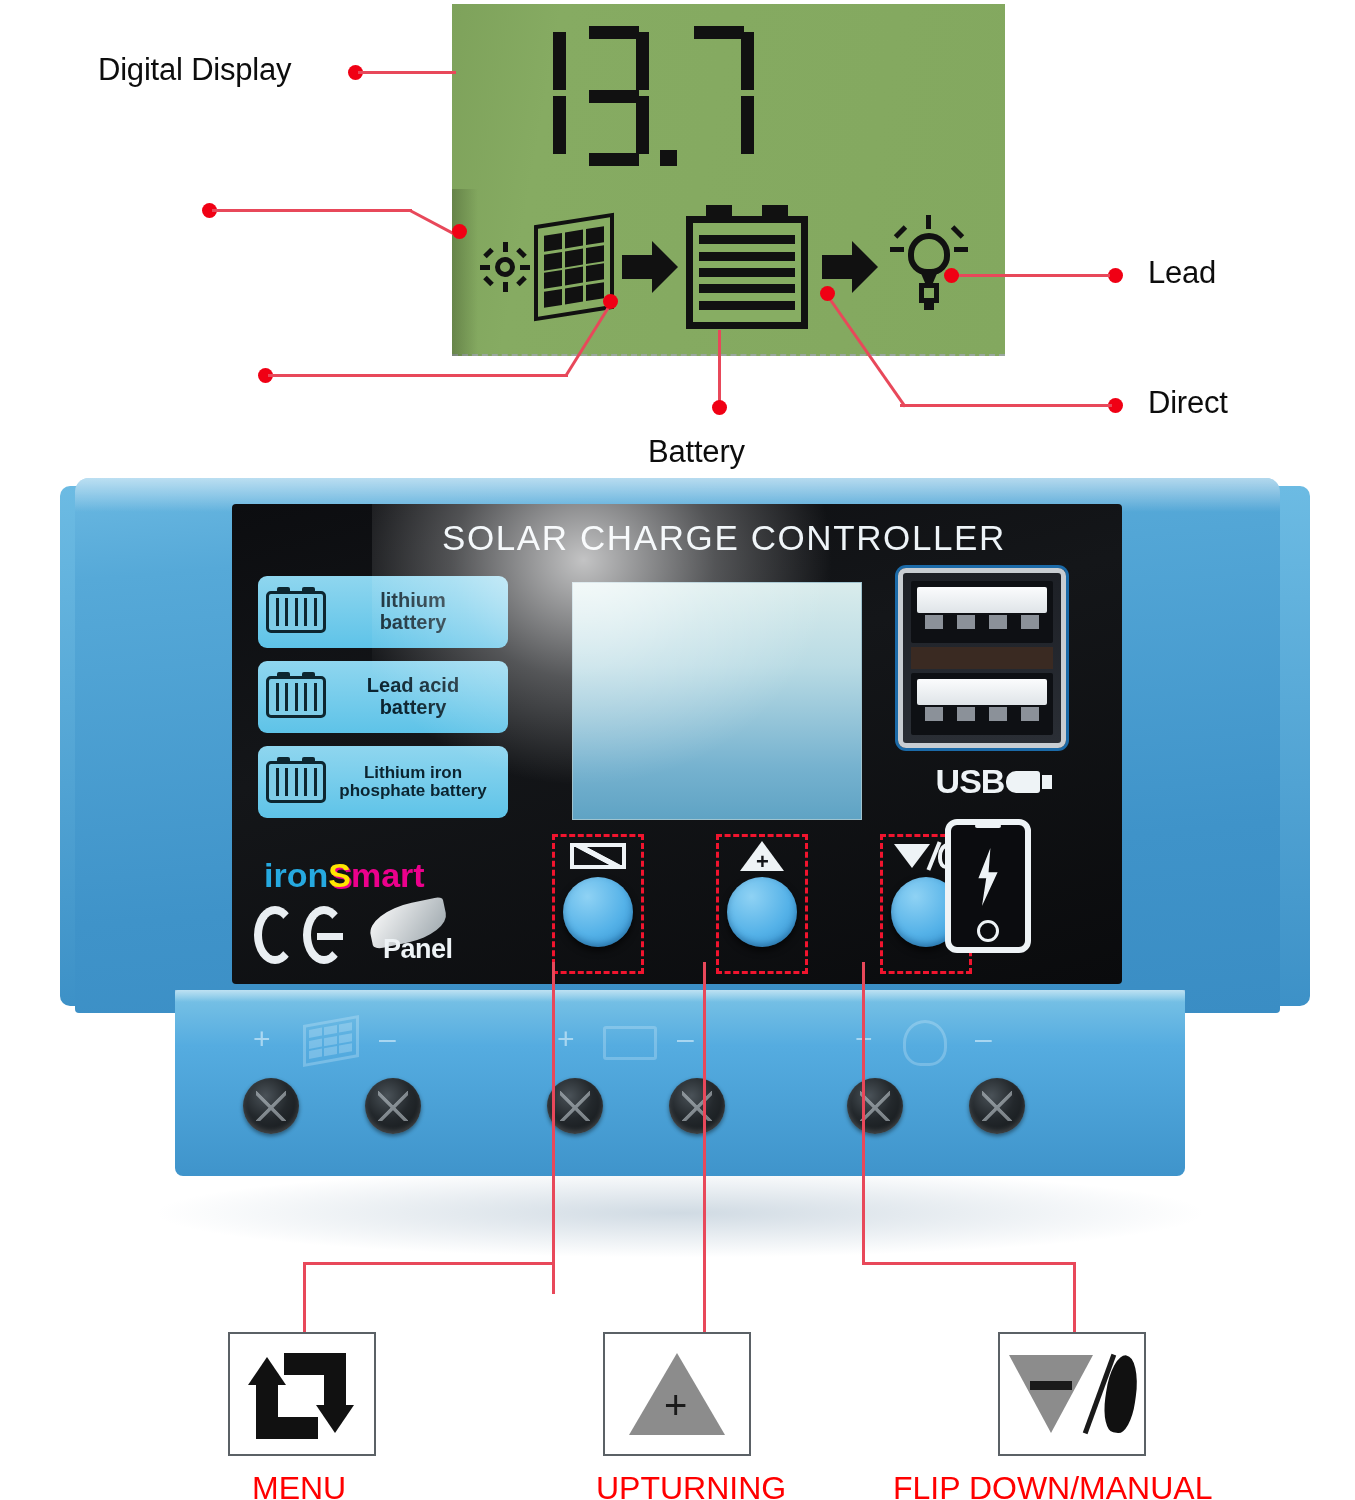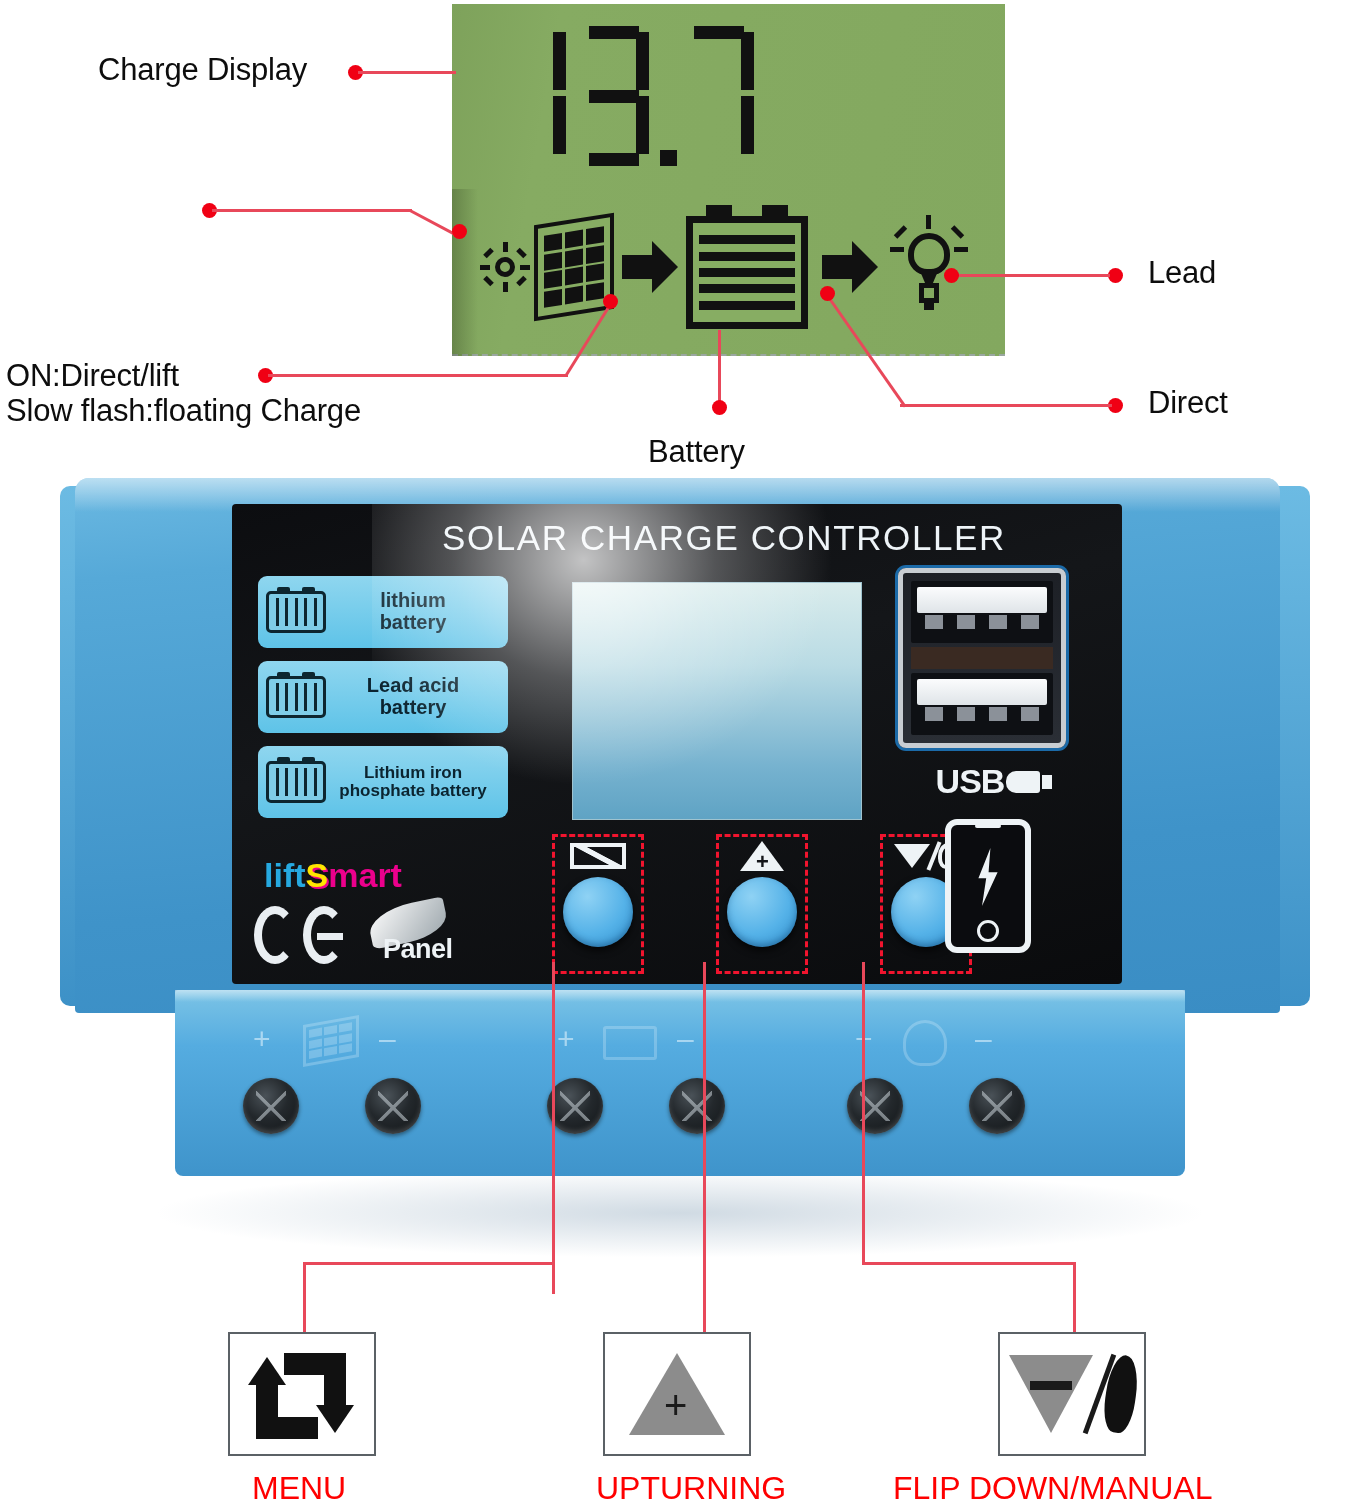--- a/index.html
+++ b/index.html
@@ -522,31 +522,29 @@
         <div class="bulb-tip"></div>
         <div class="bray" style="left:40px;top:0;width:5px;height:14px;"></div>
         <div class="bray" style="left:4px;top:32px;width:14px;height:5px;"></div>
         <div class="bray" style="right:4px;top:32px;width:14px;height:5px;"></div>
         <div class="bray" style="left:12px;top:10px;width:5px;height:14px;transform:rotate(45deg);"></div>
         <div class="bray" style="right:12px;top:10px;width:5px;height:14px;transform:rotate(-45deg);"></div>
       </div>
     </div>
   </div>
 
-  <div class="callout-label" style="left:98px; top:52px;">Charge Display</div>
+  <div class="callout-label" style="left:98px; top:52px;">Digital Display</div>
   <div class="dot" style="left:348px; top:65px;"></div>
   <div class="lead h" style="left:358px; top:71px; width:98px;"></div>
 
   <div class="dot" style="left:202px; top:203px;"></div>
   <div class="lead h" style="left:212px; top:209px; width:200px;"></div>
   <div class="diag" style="left:410px; top:209px; width:52px; transform:rotate(28deg);"></div>
   <div class="dot" style="left:452px; top:224px;"></div>
 
-  <div class="callout-label" style="left:6px; top:358px;">ON:Direct/lift
-Slow flash:floating Charge</div>
   <div class="dot" style="left:258px; top:368px;"></div>
   <div class="lead h" style="left:268px; top:374px; width:300px;"></div>
   <div class="diag" style="left:566px; top:374px; width:86px; transform:rotate(-58deg);"></div>
   <div class="dot" style="left:603px; top:294px;"></div>
 
   <div class="callout-label" style="left:648px; top:434px;text-align:right;">Battery</div>
   <div class="lead v" style="left:718px; top:330px; height:78px;"></div>
   <div class="dot" style="left:712px; top:400px;"></div>
 
   <div class="callout-label" style="left:1148px; top:255px;">Lead</div>
@@ -606,21 +604,21 @@
               <div class="mini-bar"></div>
             <div class="mini-bar"></div>
               <div class="mini-bar"></div>
           </div>
           <div class="bat-text small">Lithium iron
 phosphate battery</div>
         </div>
       </div>
 
       <div class="logo">
-        <span class="a">lift</span><span class="s">S</span><span class="m">mart</span>
+        <span class="a">iron</span><span class="s">S</span><span class="m">mart</span>
       </div>
 
       <div class="certs">
         <div class="ce">
           <div class="ce-c"></div>
             <div class="ce-e"></div>
 
         </div>
         <div class="rohs">
           <div class="leaf"></div>

